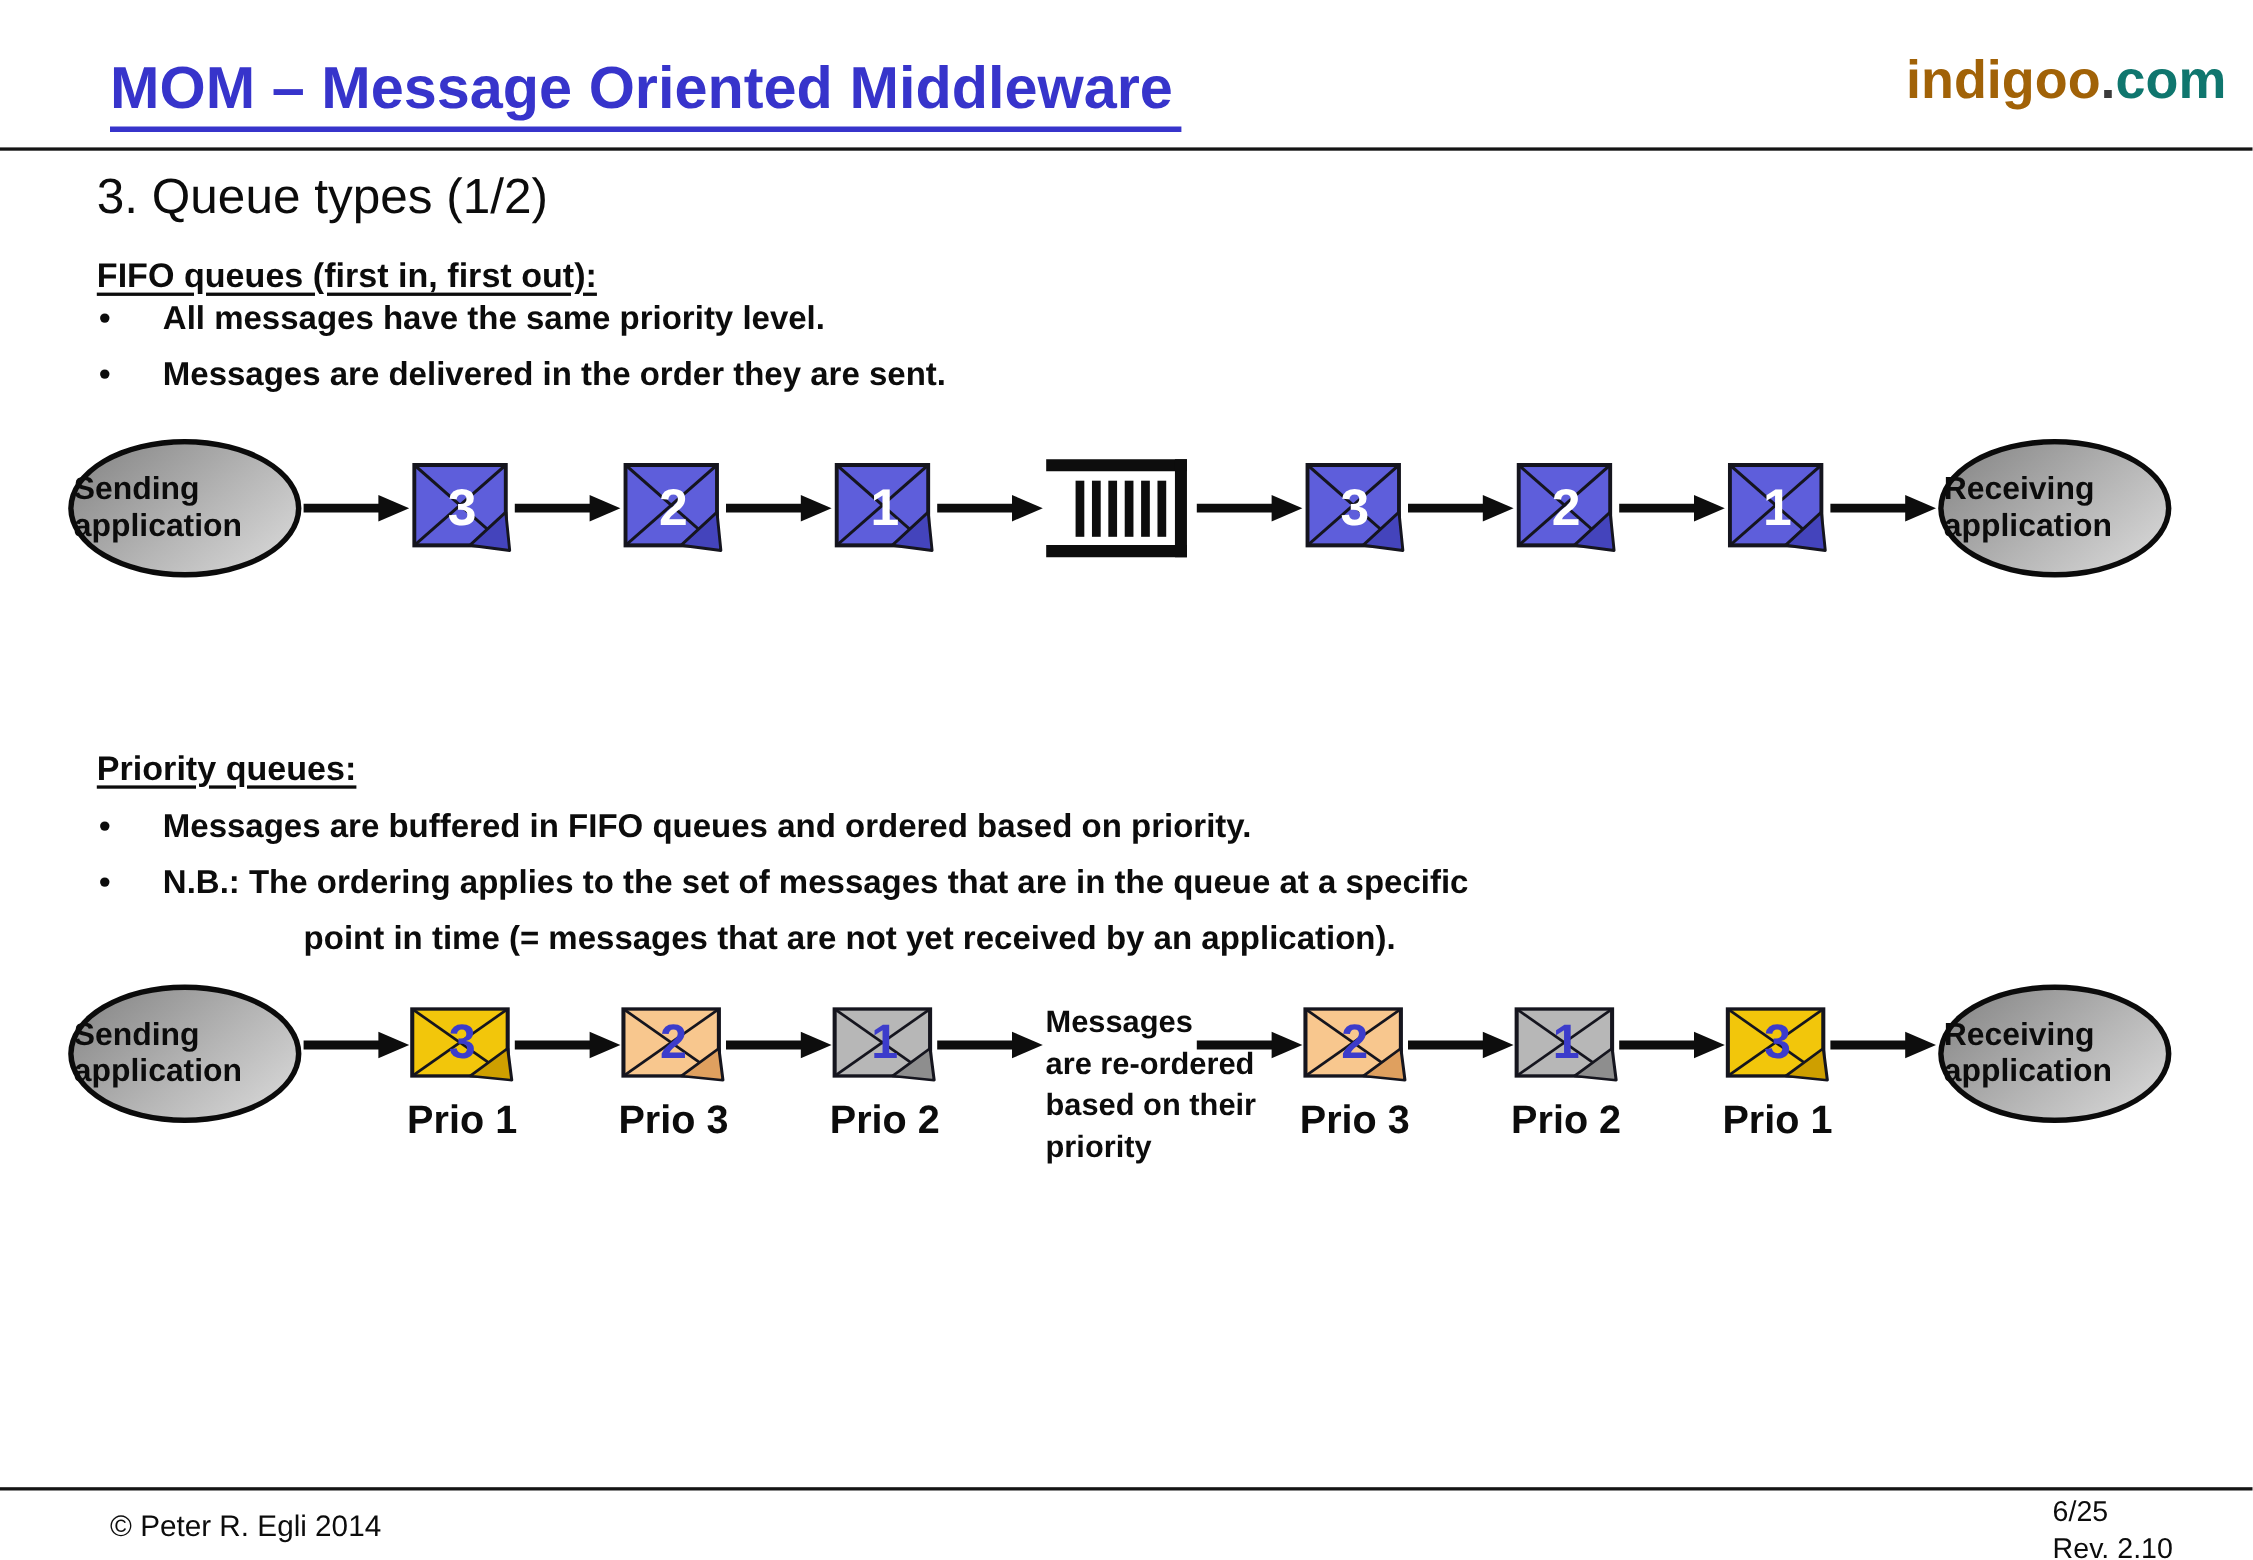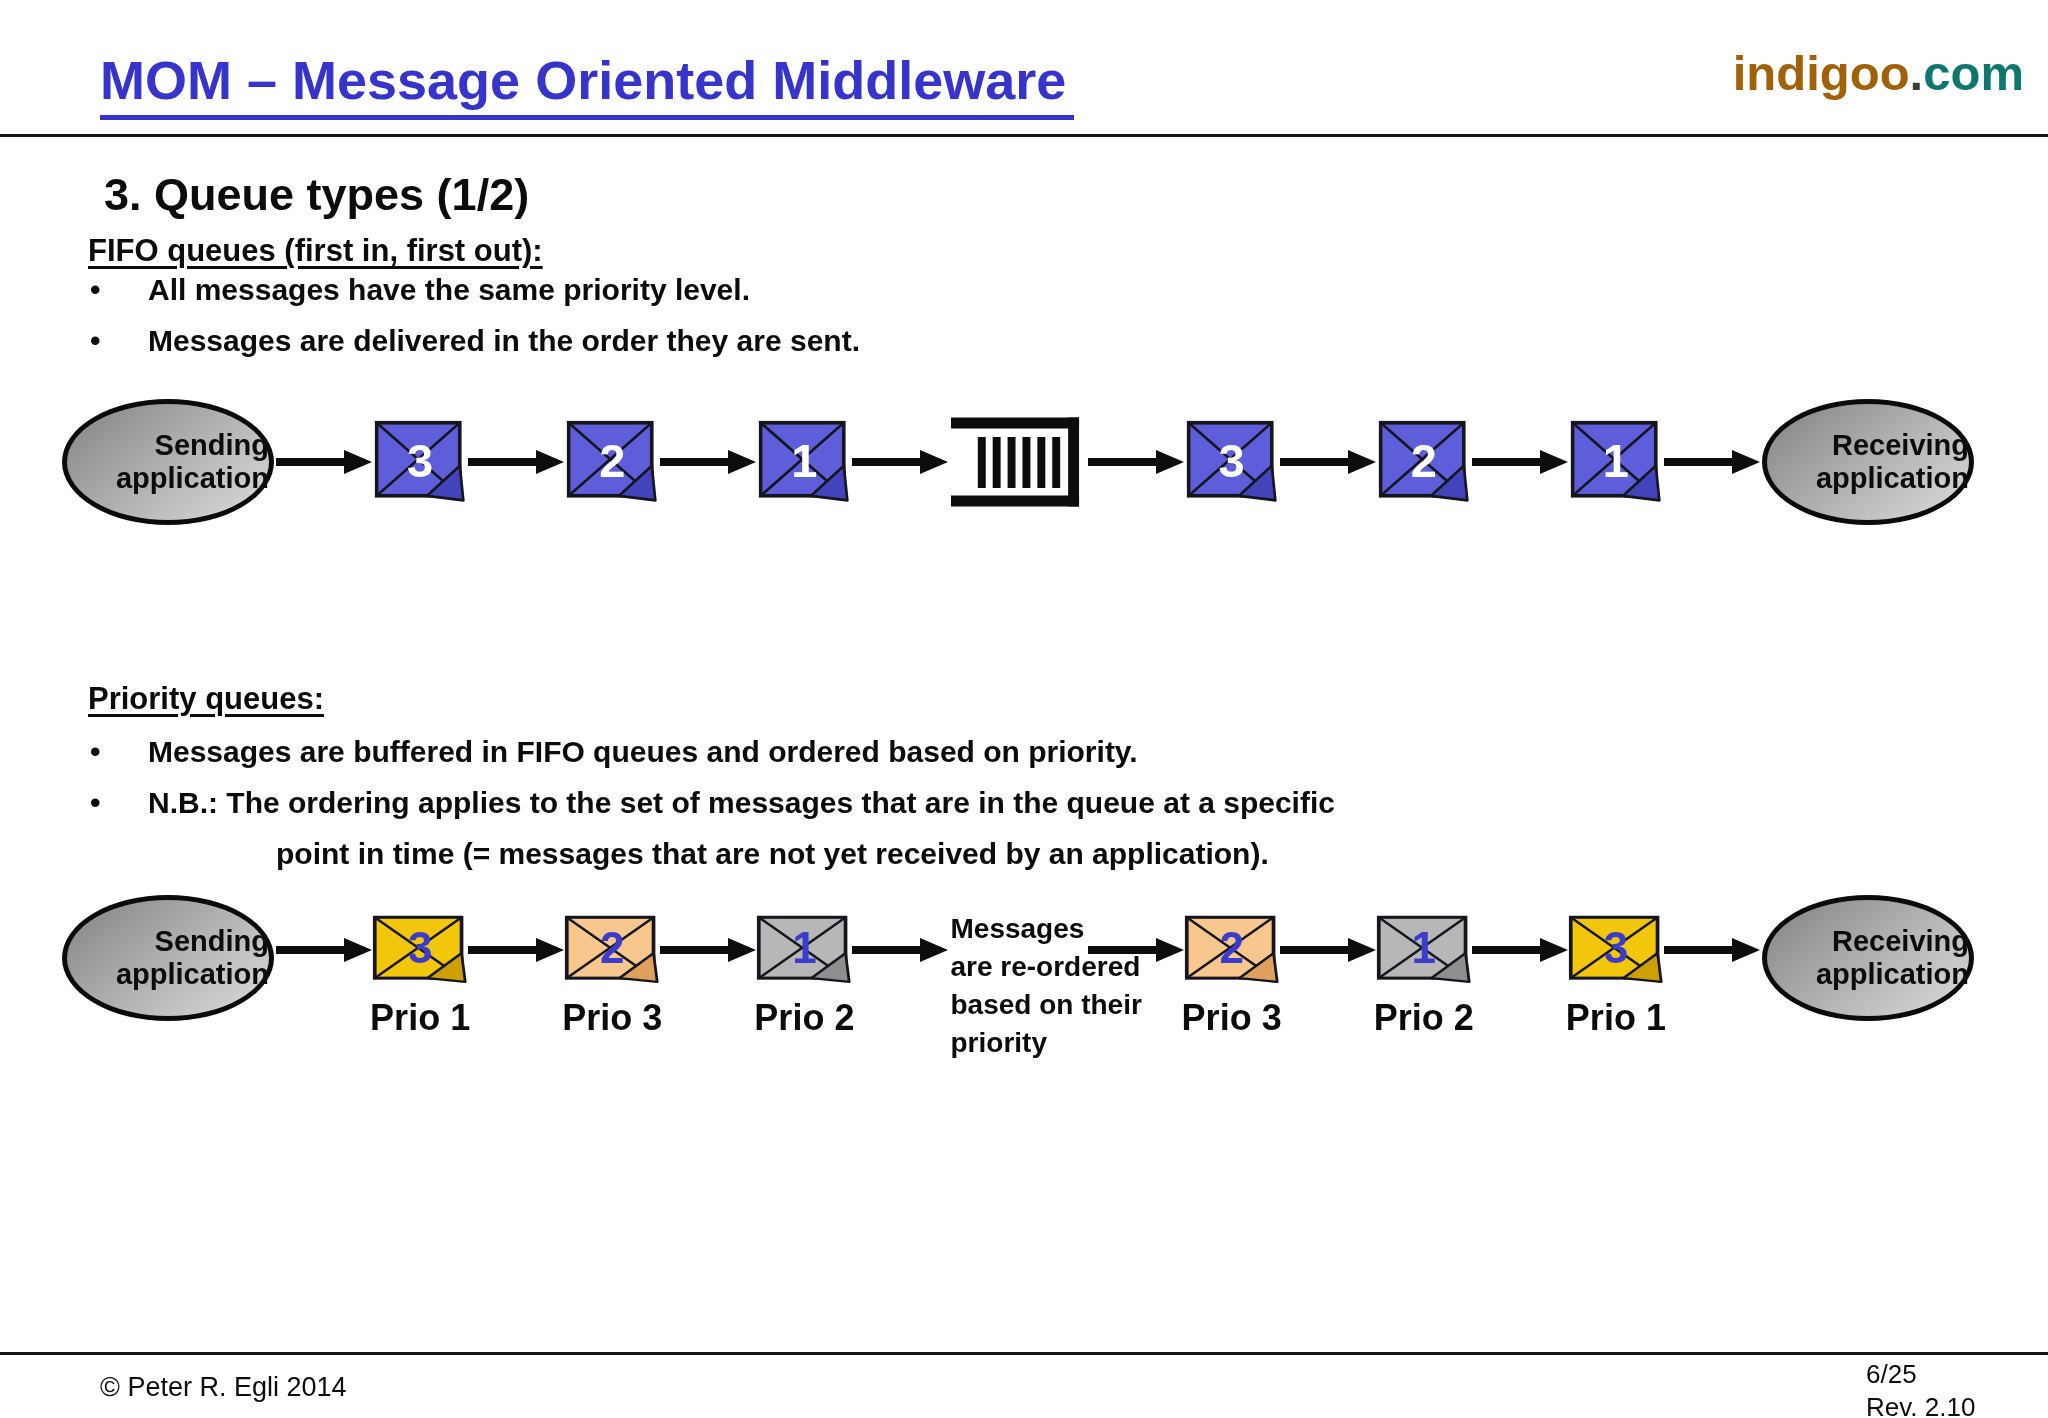--- a/index.html
+++ b/index.html
@@ -16,41 +16,41 @@
   }
   .logo{
     position:absolute;right:24px;top:46px;
     font-size:49px;font-weight:bold;line-height:54px;white-space:nowrap;
   }
   .logo .l-indigoo{color:#a16207;}
   .logo .l-dot{color:#3b3b3b;}
   .logo .l-com{color:#0f766e;}
   .hdr-rule{position:absolute;left:0;top:134px;width:2048px;height:3px;background:#141414;}
   
-  .section-title{position:absolute;left:88px;top:152px;margin:16px;font-size:45px;font-weight:bold;line-height:54px;}
+  .section-title{position:absolute;left:88px;top:152px;margin:0;font-size:45px;font-weight:normal;line-height:54px;}
   .sub-heading{
     position:absolute;left:88px;margin:0;font-size:31px;font-weight:bold;line-height:38px;
     text-decoration:underline;text-decoration-thickness:3px;text-underline-offset:5px;
   }
   .fifo-heading{top:232px;text-align:center;}
   .prio-heading{top:680px;}
   .bullets{position:absolute;left:88px;margin:0;padding:0;list-style:none;font-size:30px;font-weight:bold;}
   .bullets li{position:relative;padding-left:60px;line-height:51px;}
   .bullets .b-dot{position:absolute;left:2px;top:0;font-size:30px;}
   .fifo-bullets{top:264px;}
   .prio-bullets{top:726px;}
   .b2-line2{padding-left:128px;}
   
   .diagram-row{position:absolute;left:62px;width:1912px;display:flex;justify-content:space-between;}
   .row1{top:396px;height:132px;align-items:center;}
   .row2{top:895px;height:220px;align-items:flex-start;}
   .app-ellipse{
     flex:none;width:212px;height:126px;border:5px solid #0b0b0b;border-radius:50%;
     background:linear-gradient(140deg,#838383 0%,#b5b5b5 55%,#dcdcdc 100%);
-    display:flex;flex-direction:column;align-items:flex-end;justify-content:center;
+    display:flex;flex-direction:column;align-items:flex-start;justify-content:center;
     font-size:29px;font-weight:bold;line-height:33px;text-align:center;box-sizing:border-box;
   }
   .flow-arrow{flex:none;width:100px;height:28px;}
   .row2 .flow-arrow{margin-top:41px;}
   .row2 .app-ellipse{margin-top:0px;}
   .env-col{flex:none;width:92px;display:flex;flex-direction:column;align-items:center;}
   .env-wrap{position:relative;width:92px;height:84px;}
   .row2 .env-col{margin-top:20px;}
   .row2 .env-wrap{width:96px;height:70px;}
   .env-wrap svg{position:absolute;inset:0;width:100%;height:100%;}

